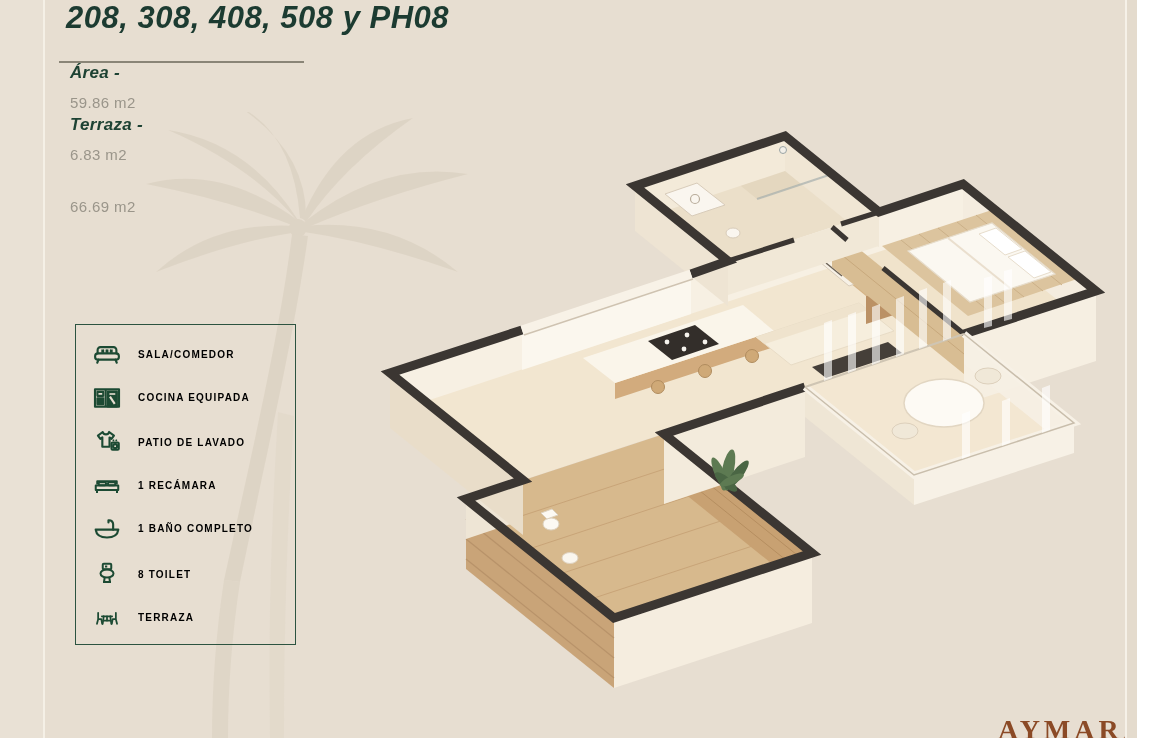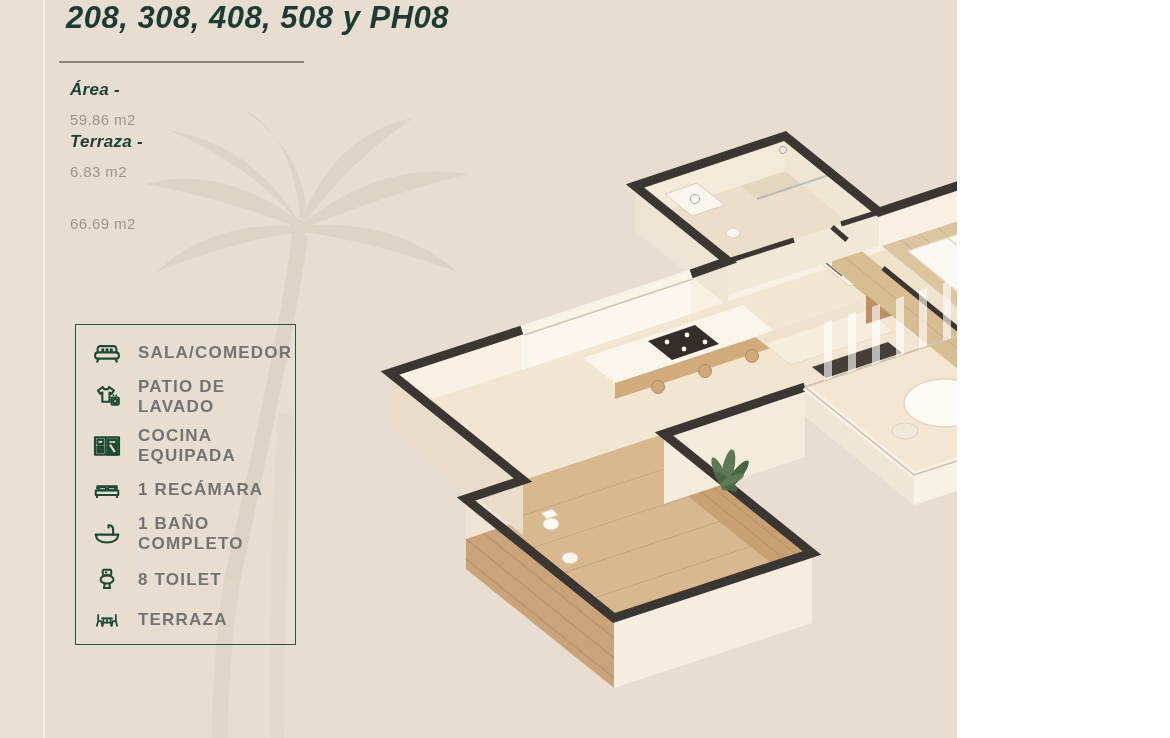--- a/index.html
+++ b/index.html
@@ -1,44 +1,44 @@
 <!DOCTYPE html>
 <html><head>
 <meta charset="utf-8">
 <style>
   html,body{margin:0;padding:0;}
   .page{
-    position:relative; width:957px; height:738px; overflow:hidden;
+    position:relative; width:1137px; height:738px; overflow:hidden;
     background:#e7ded1;
     font-family:"Liberation Sans", sans-serif;
   }
   .edge-strip-left{position:absolute;left:0;top:0;width:43px;height:738px;background:#e9e1d5;}
   .edge-line-left{position:absolute;left:43px;top:0;width:2px;height:738px;background:#f5f0e6;}
   .edge-strip-right{position:absolute;left:1127px;top:0;width:43px;height:738px;background:#e4dbcd;}
   .edge-line-right{position:absolute;left:1125px;top:0;width:2px;height:738px;background:#f6f1e8;}
   .palm{position:absolute;left:128px;top:112px;width:370px;height:626px;opacity:.5;pointer-events:none;}
   .title{
     position:absolute;left:66px;top:0px;margin:0;
     font-size:31px;font-weight:bold;font-style:italic;letter-spacing:.5px;
     color:#1c3b31;
   }
   .divider{position:absolute;left:59px;top:61px;width:245px;height:1.5px;background:#8a8577;}
-  .specs{position:absolute;left:70px;top:81px;width:240px;}
+  .specs{position:absolute;left:70px;top:64px;width:240px;}
   .spec-label{font-size:17px;font-weight:bold;font-style:italic;color:#1d4233;letter-spacing:.3px;line-height:1;}
   .spec-value{font-size:15px;color:#9a958a;letter-spacing:.4px;line-height:1;margin-top:14px;margin-bottom:6px;}
   .spec-gap{height:17px;}
   .legend{
     position:absolute;left:75px;top:324px;width:221px;height:321px;
     border:1.5px solid #2c5340;box-sizing:border-box;
     display:flex;flex-direction:column;justify-content:space-around;
     padding:8px 0 6px 0;
   }
   .legend-row{display:flex;align-items:center;}
   .legend-icon{width:62px;display:flex;justify-content:center;flex:0 0 62px;}
-  .legend-label{font-size:17px;font-weight:bold;letter-spacing:1.2px;color:#737373;}
+  .legend-label{font-size:10px;font-weight:bold;letter-spacing:1.2px;color:#000000;}
   .floorplan{position:absolute;left:360px;top:88px;}
   .brand{
     position:absolute;left:998px;top:716px;width:140px;
     font-family:"Liberation Serif", serif;font-weight:bold;
     font-size:28px;letter-spacing:4px;color:#8b4a26;line-height:1;
     white-space:nowrap;
   }
   svg{display:block;}
 </style>
 </head>
@@ -85,42 +85,42 @@
           <path d="M4.5 11.5 V8.7 a2.2 2.2 0 0 1 2.2-2.2 h10.6 a2.2 2.2 0 0 1 2.2 2.2 v2.8"></path>
           <rect x="2.5" y="11.5" width="19" height="5" rx="2.2"></rect>
           <path d="M5.2 16.5 L4.2 19 M18.8 16.5 L19.8 19"></path>
           <path d="M8 10.6 V8.8 l1.2 1.8 V8.8 M11.4 10.6 V8.8 l1.2 1.8 V8.8 M14.8 10.6 V8.8 l1.2 1.8 V8.8" stroke-width="1.1"></path>
         </svg>
       </span>
       <span class="legend-label">SALA/COMEDOR</span>
     </div>
     <div class="legend-row">
       <span class="legend-icon">
-        <svg width="36" height="32" viewBox="0 0 24 24" fill="none" stroke="#1c4a33" stroke-width="1.6" stroke-linejoin="round">
-          <path d="M8.8 4.5 L5.2 7.2 L7 9.6 L8.5 8.6 V15.6 H13.9 V8.6 l1.5 1 L17.2 7.2 L13.6 4.5 a2.5 2.5 0 0 1-4.8 0 Z"></path>
-          <rect x="15.4" y="12.4" width="5.4" height="5.4" rx=".8"></rect>
-          <circle cx="18.1" cy="15.1" r="1.5"></circle>
-          <path d="M16.5 11.2 l.7-1 M18.6 11.2 l.7-1" stroke-width="1.2"></path>
-        </svg>
-      </span>
-      <span class="legend-label">PATIO DE LAVADO</span>
-    </div>
-    <div class="legend-row">
-      <span class="legend-icon">
         <svg width="34" height="32" viewBox="0 0 24 24" fill="none" stroke="#1c4a33" stroke-width="1.6" stroke-linejoin="round">
           <rect x="3" y="5.5" width="18" height="13"></rect>
           <line x1="11" y1="5.5" x2="11" y2="18.5"></line>
           <rect x="4.8" y="7.4" width="4.4" height="3"></rect>
           <rect x="4.8" y="12.2" width="4.4" height="4.4" fill="#1c4a33"></rect>
           <rect x="12.6" y="7.2" width="6.8" height="11.2" fill="#1c4a33"></rect>
           <path d="M13.8 9 h4.4" stroke="#e7ded1" stroke-width="1.2"></path>
           <path d="M14.2 11 l3.6 5.4" stroke="#e7ded1" stroke-width="1.6"></path>
         </svg>
       </span>
       <span class="legend-label">COCINA EQUIPADA</span>
+    </div>
+    <div class="legend-row">
+      <span class="legend-icon">
+        <svg width="36" height="32" viewBox="0 0 24 24" fill="none" stroke="#1c4a33" stroke-width="1.6" stroke-linejoin="round">
+          <path d="M8.8 4.5 L5.2 7.2 L7 9.6 L8.5 8.6 V15.6 H13.9 V8.6 l1.5 1 L17.2 7.2 L13.6 4.5 a2.5 2.5 0 0 1-4.8 0 Z"></path>
+          <rect x="15.4" y="12.4" width="5.4" height="5.4" rx=".8"></rect>
+          <circle cx="18.1" cy="15.1" r="1.5"></circle>
+          <path d="M16.5 11.2 l.7-1 M18.6 11.2 l.7-1" stroke-width="1.2"></path>
+        </svg>
+      </span>
+      <span class="legend-label">PATIO DE LAVADO</span>
     </div>
     <div class="legend-row">
       <span class="legend-icon">
         <svg width="36" height="30" viewBox="0 0 24 24" fill="none" stroke="#1c4a33" stroke-width="1.6" stroke-linejoin="round">
           <path d="M4.2 11.6 V9 h15.6 v2.6"></path>
           <rect x="5.4" y="9.8" width="5.8" height="2.4" rx=".8"></rect>
           <rect x="12.8" y="9.8" width="5.8" height="2.4" rx=".8"></rect>
           <rect x="3" y="12.4" width="18" height="3.6"></rect>
           <path d="M4 16 v2.4 M20 16 v2.4"></path>
         </svg>

